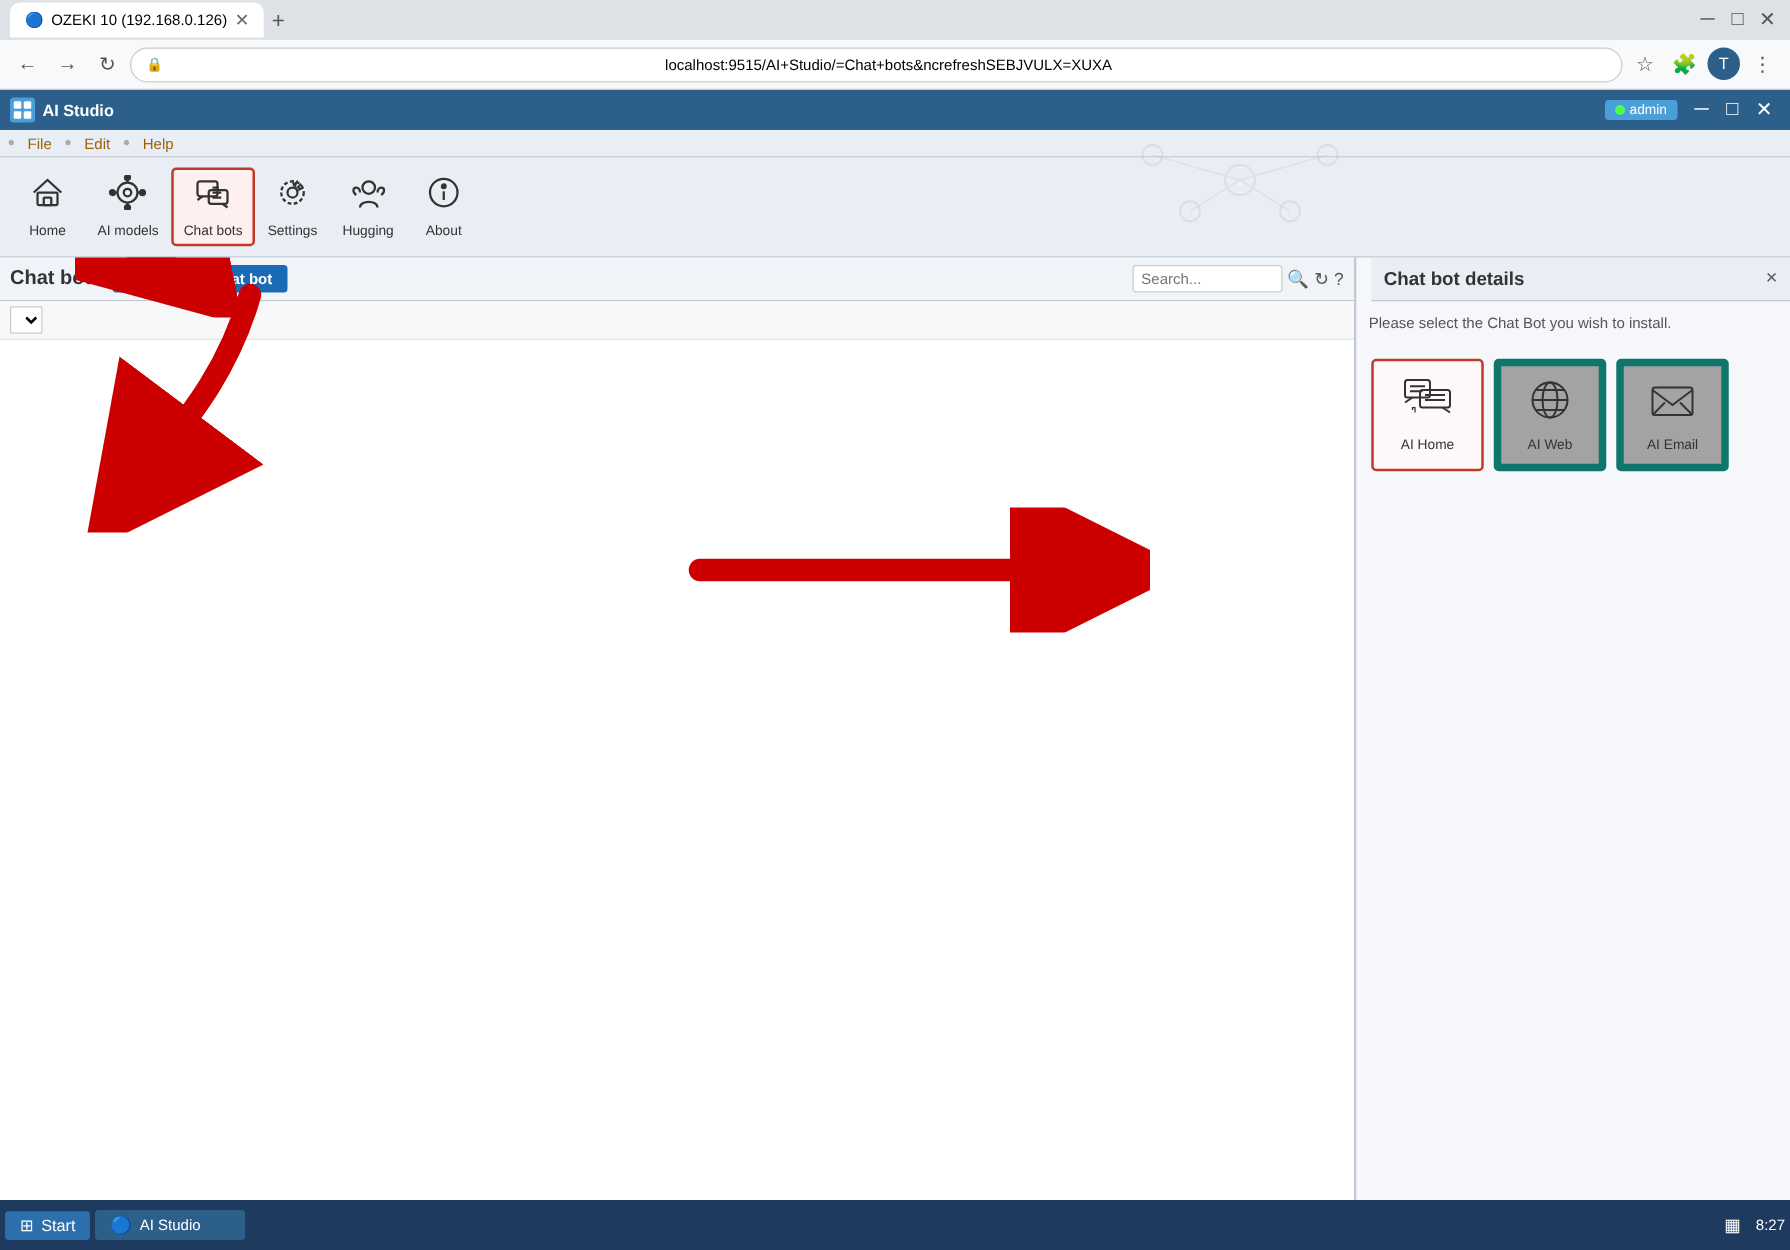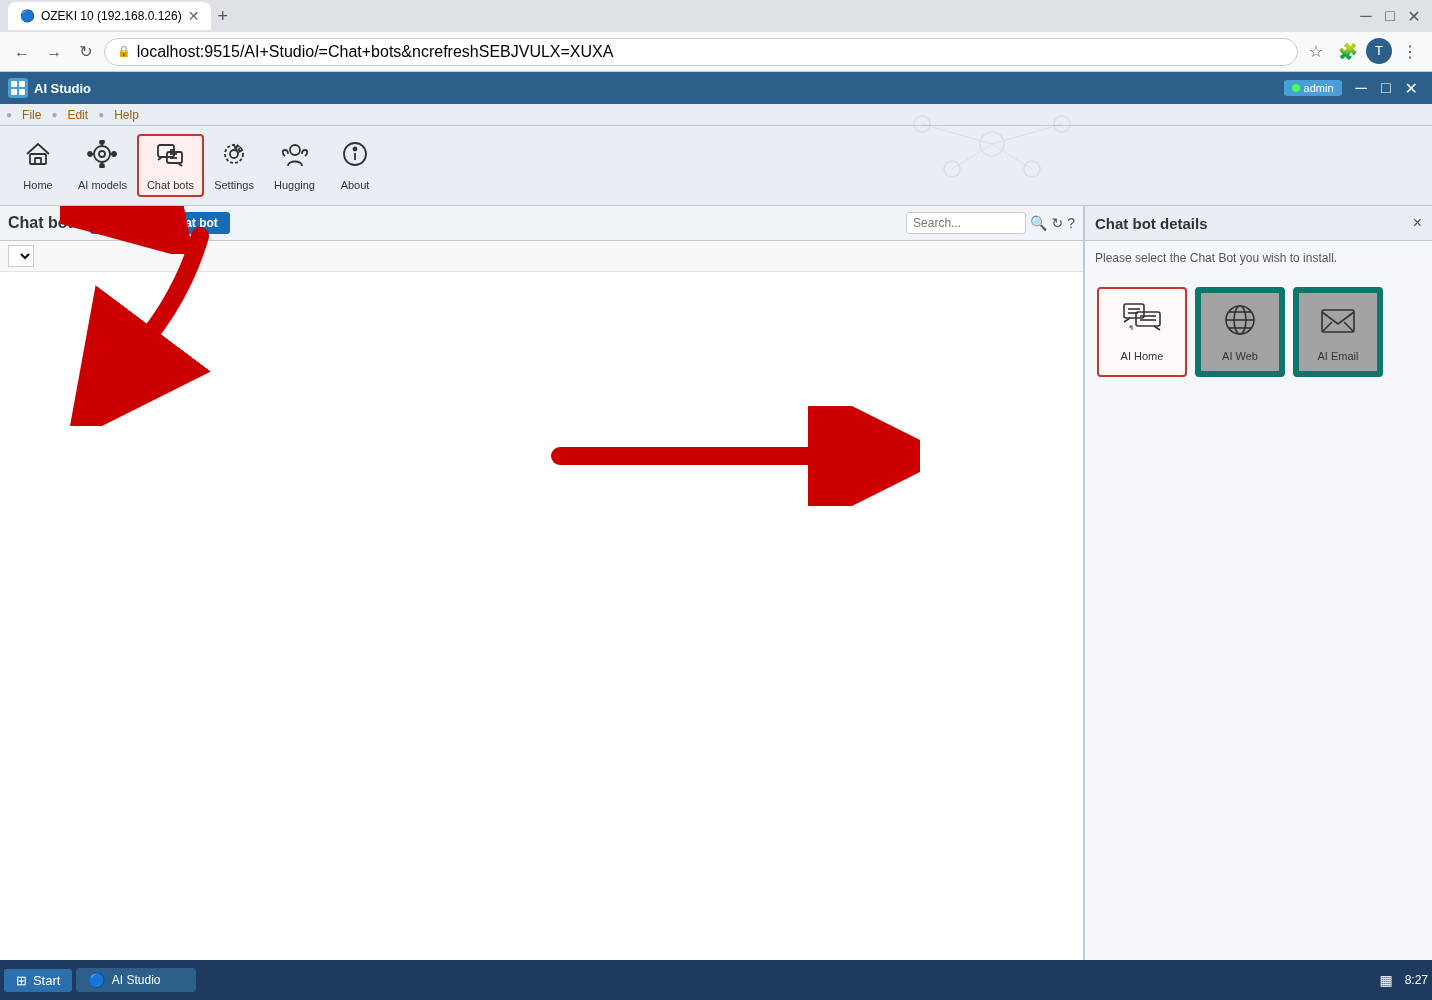--- a/index.html
+++ b/index.html
@@ -12,21 +12,21 @@
     .browser-tab { background: white; border-radius: 8px 8px 0 0; padding: 4px 12px; font-size: 12px; display: flex; align-items: center; gap: 6px; max-width: 220px; height: 28px; }
     .browser-tab-title { flex: 1; white-space: nowrap; overflow: hidden; text-overflow: ellipsis; }
     .tab-close { cursor: pointer; color: #666; font-size: 14px; }
     .new-tab-btn { background: none; border: none; font-size: 18px; cursor: pointer; color: #555; padding: 2px 6px; }
     .browser-window-controls { display: flex; gap: 4px; }
     .win-btn { width: 20px; height: 20px; border: none; background: none; cursor: pointer; font-size: 16px; color: #555; display: flex; align-items: center; justify-content: center; }
 
     .browser-toolbar { display: flex; align-items: center; padding: 4px 8px; background: #f8f9fa; border-bottom: 1px solid #ccc; height: 40px; gap: 4px; }
     .nav-btn { background: none; border: none; cursor: pointer; font-size: 16px; color: #555; padding: 4px; width: 28px; height: 28px; display: flex; align-items: center; justify-content: center; border-radius: 50%; }
     .address-bar { flex: 1; display: flex; align-items: center; background: white; border: 1px solid #ccc; border-radius: 20px; padding: 4px 12px; height: 28px; gap: 6px; }
-    .address-bar input { border: none; outline: none; flex: 1; font-size: 16px; }
+    .address-bar input { border: none; outline: none; flex: 1; font-size: 12px; text-align: center; }
     .toolbar-actions { display: flex; gap: 4px; }
     .toolbar-icon-btn { background: none; border: none; cursor: pointer; font-size: 16px; color: #555; padding: 4px; width: 28px; height: 28px; display: flex; align-items: center; justify-content: center; border-radius: 50%; }
 
     
     .app-window { display: flex; flex-direction: column; height: calc(1000px - 72px); }
     .app-titlebar { background: #2c5f8a; color: white; display: flex; align-items: center; padding: 0 8px; height: 32px; }
     .app-title-icon { width: 20px; height: 20px; background: #4a9eda; border-radius: 3px; margin-right: 6px; display: flex; align-items: center; justify-content: center; font-size: 11px; font-weight: bold; }
     .app-title-text { flex: 1; font-size: 13px; font-weight: 600; }
     .app-title-controls { display: flex; gap: 2px; }
     .app-title-btn { background: none; border: none; color: white; cursor: pointer; font-size: 16px; padding: 2px 6px; }
@@ -62,21 +62,21 @@
     .list-header { display: flex; align-items: center; padding: 4px 8px; border-bottom: 1px solid #e0e4e8; background: #f8f8f8; }
     .list-dropdown { border: 1px solid #ccc; background: white; font-size: 12px; padding: 2px; }
     .list-content { flex: 1; background: white; }
 
     .left-panel-footer { display: flex; align-items: center; padding: 6px 8px; border-top: 1px solid #c0c8d0; background: #f0f4f8; gap: 8px; }
     .delete-btn { background: #f0f0f0; border: 1px solid #ccc; padding: 3px 12px; border-radius: 3px; cursor: pointer; font-size: 12px; }
     .selection-info { font-size: 12px; color: #555; }
 
     
     .right-panel { width: 348px; display: flex; flex-direction: column; background: #f5f7fa; border-left: 1px solid #c0c8d0; }
-    .right-panel-header { display: flex; align-items: center; padding: 8px 10px; border-bottom: 1px solid #c0c8d0; background: #e8eef4; }
+    .right-panel-header { display: flex; align-items: center; padding: 8px 10px; border-bottom: 1px solid #c0c8d0; background: #e8eef4; margin-left: 12px; }
     .right-panel-title { flex: 1; font-size: 15px; font-weight: 600; color: #333; }
     .right-panel-close { background: none; border: none; cursor: pointer; font-size: 16px; color: #555; }
     .right-panel-subtitle { padding: 10px; font-size: 12px; color: #555; }
 
     
     .bot-grid { display: flex; flex-wrap: wrap; padding: 8px; gap: 0; }
     .bot-item { display: flex; flex-direction: column; align-items: center; justify-content: center; width: 90px; height: 90px; border: 6px solid #0f766e; border-radius: 4px; cursor: pointer; padding: 8px; margin: 4px; background: #a3a3a3; }
     .bot-item.selected { border: 2px solid #c0392b; background: #fff8f8; }
     .bot-icon { font-size: 32px; }
     .bot-label { font-size: 11px; color: #333; text-align: center; margin-top: 4px; }

